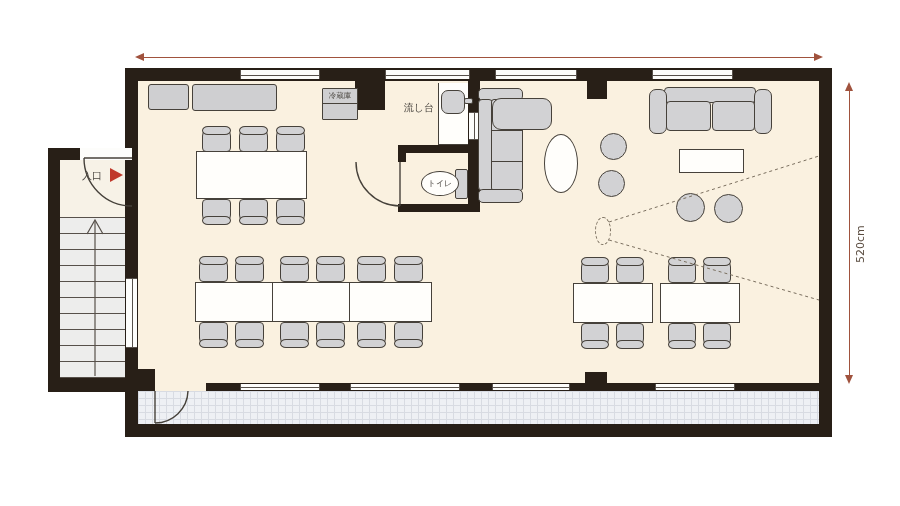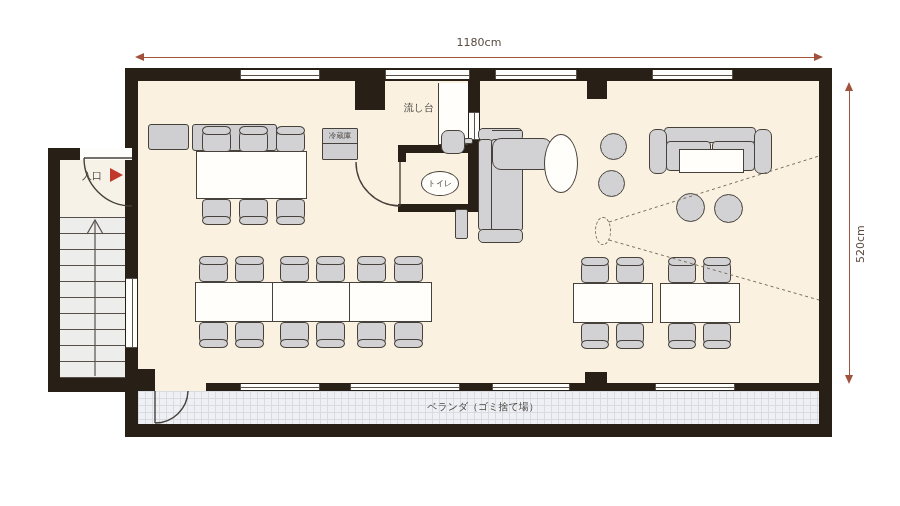--- a/index.html
+++ b/index.html
@@ -7,21 +7,21 @@
         font-family:"DejaVu Sans","Liberation Sans",sans-serif;color:#4a4640;}
   .a{position:absolute;box-sizing:border-box;}
   .wall{background:#281f17;}
   .floor{background:#faf1e0;}
   
   .winh{background:#fdfdfb;border-left:1px solid #57504a;border-right:1px solid #57504a;}
   .winh:after{content:"";position:absolute;left:0;right:0;top:50%;height:1px;background:#57504a;}
   .winv{background:#fdfdfb;border-top:1px solid #57504a;border-bottom:1px solid #57504a;}
   .winv:after{content:"";position:absolute;top:0;bottom:0;left:50%;width:1px;background:#57504a;}
   
-  .g{background:#d2d2d4;border:1.5px solid #46413a;border-radius:3px;margin-top:40px;}
+  .g{background:#d2d2d4;border:1.5px solid #46413a;border-radius:3px;}
   .w{background:#fffefb;border:1.5px solid #46413a;}
   .line{background:#46413a;}
   .circ{background:#d2d2d4;border:1.5px solid #46413a;border-radius:50%;}
   .chair{background:#d2d2d4;border:1.3px solid #46413a;width:29px;height:25px;}
   .chair.n{border-radius:9px 9px 4px 4px;}
   .chair.s{border-radius:4px 4px 9px 9px;}
   .chair.n:after{content:"";position:absolute;left:-1px;right:-1px;top:-2px;height:7px;
      background:#d2d2d4;border:1.3px solid #46413a;border-radius:8px/6px;}
   .chair.s:after{content:"";position:absolute;left:-1px;right:-1px;bottom:-2px;height:7px;
      background:#d2d2d4;border:1.3px solid #46413a;border-radius:8px/6px;}
@@ -34,21 +34,20 @@
                      repeating-linear-gradient(to bottom,#d8dbe2 0 1px,transparent 1px 7px);}
   .stairs{background:#ededec;
     background-image:repeating-linear-gradient(to bottom,#57504a 0 1px,transparent 1px 16px);}
   svg.overlay{position:absolute;left:0;top:0;pointer-events:none;}
 </style>
 </head>
 <body>
 
 <div id="plan">
 
-  <div class="a dim" style="left:139px;top:36px;width:680px;text-align:center;">1180cm</div>
   <div class="a dimline" style="left:141px;top:57px;width:676px;height:1px;"></div>
   <div class="a tri" style="left:135px;top:53px;border-top:4.5px solid transparent;border-bottom:4.5px solid transparent;border-right:9px solid #a0523d;"></div>
   <div class="a tri" style="left:814px;top:53px;border-top:4.5px solid transparent;border-bottom:4.5px solid transparent;border-left:9px solid #a0523d;"></div>
 
   <div class="a dimline" style="left:849px;top:90px;width:1px;height:286px;"></div>
   <div class="a tri" style="left:845px;top:82px;border-left:4.5px solid transparent;border-right:4.5px solid transparent;border-bottom:9px solid #a0523d;"></div>
   <div class="a tri" style="left:845px;top:375px;border-left:4.5px solid transparent;border-right:4.5px solid transparent;border-top:9px solid #a0523d;"></div>
   <div class="a dim" style="left:854px;top:203px;width:15px;height:60px;writing-mode:vertical-rl;transform:rotate(180deg);">520cm</div>
 
   <div class="a floor" style="left:138px;top:81px;width:681px;height:305px;"></div>
@@ -98,21 +97,20 @@
   <div class="a tri" style="left:110px;top:168px;border-top:7px solid transparent;border-bottom:7px solid transparent;border-left:13px solid #c0392b;"></div>
 
   <div class="a wall" style="left:138px;top:383px;width:681px;height:8px;"></div>
   <div class="a wall" style="left:138px;top:369px;width:17px;height:22px;"></div>
   <div class="a wall" style="left:585px;top:372px;width:22px;height:11px;"></div>
   <div class="a floor" style="left:155px;top:383px;width:51px;height:8px;"></div>
   <div class="a winh" style="left:240px;top:384px;width:80px;height:6px;"></div>
   <div class="a winh" style="left:350px;top:384px;width:110px;height:6px;"></div>
   <div class="a winh" style="left:492px;top:384px;width:78px;height:6px;"></div>
   <div class="a winh" style="left:655px;top:384px;width:80px;height:6px;"></div>
-  <div class="a lbl" style="left:383px;top:400px;width:200px;text-align:center;">ベランダ（ゴミ捨て場）</div>
 
   <div class="a chair n" style="left:202px;top:127px;"></div>
   <div class="a chair n" style="left:239px;top:127px;"></div>
   <div class="a chair n" style="left:276px;top:127px;"></div>
   <div class="a chair s" style="left:202px;top:199px;"></div>
   <div class="a chair s" style="left:239px;top:199px;"></div>
   <div class="a chair s" style="left:276px;top:199px;"></div>
   <div class="a w" style="left:196px;top:151px;width:111px;height:48px;"></div>
 
   <div class="a chair n" style="left:199px;top:257px;"></div>

